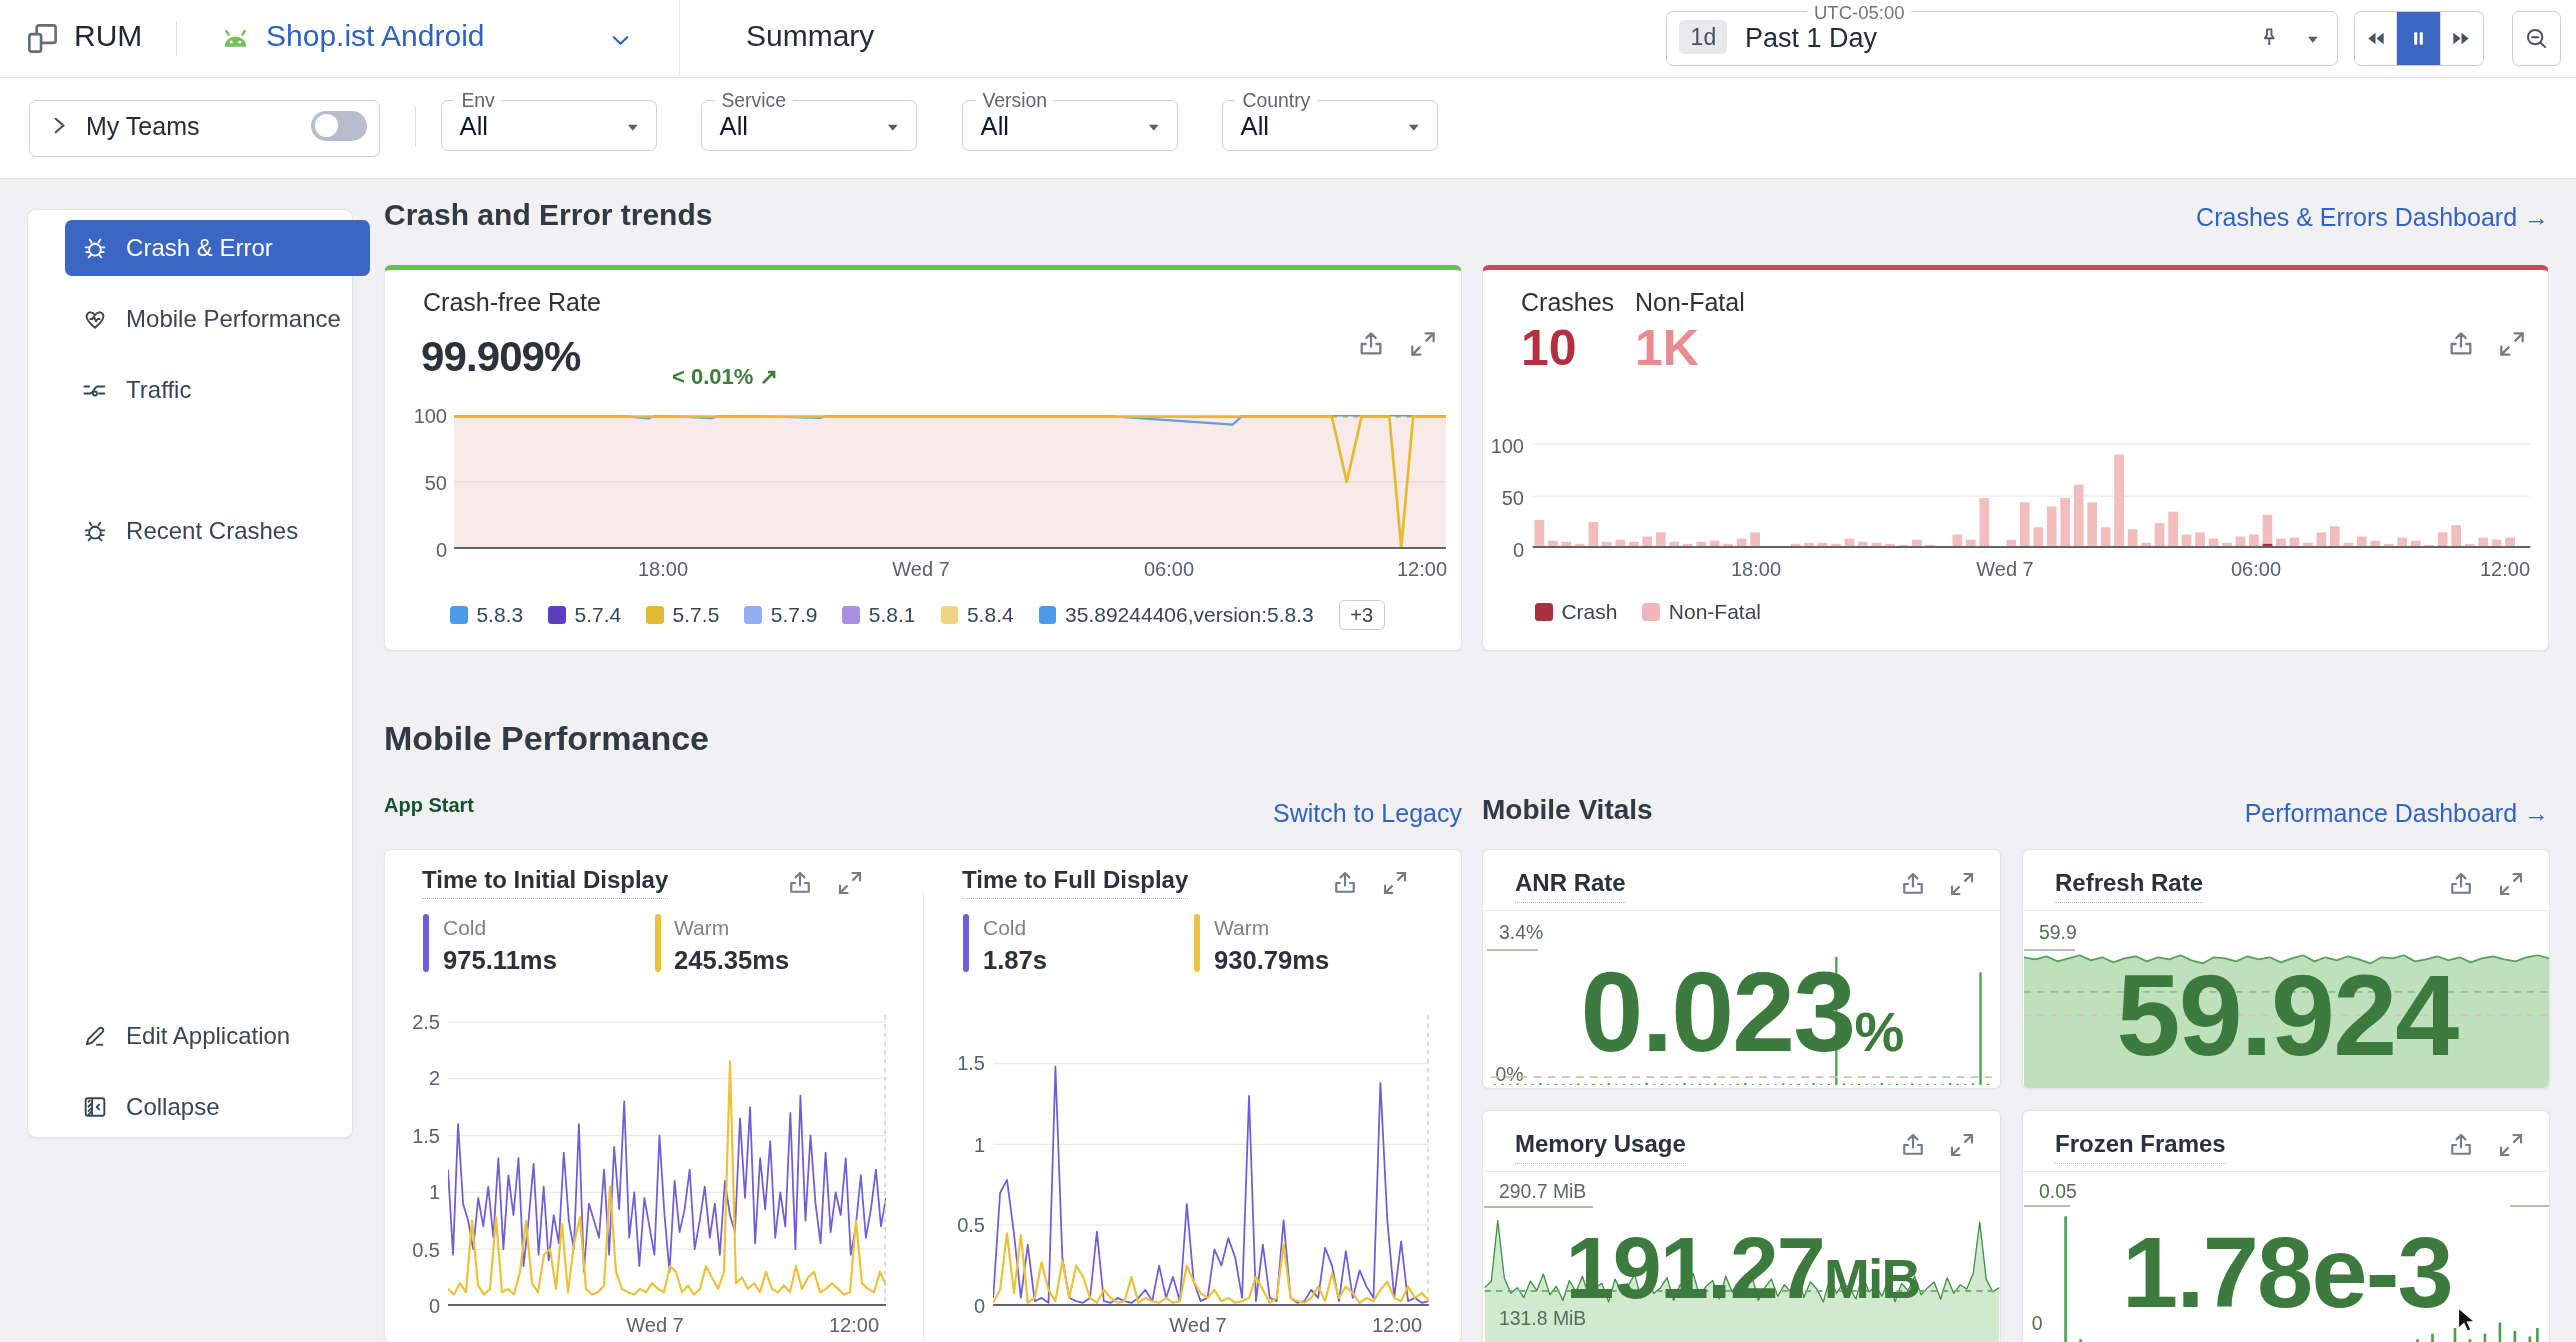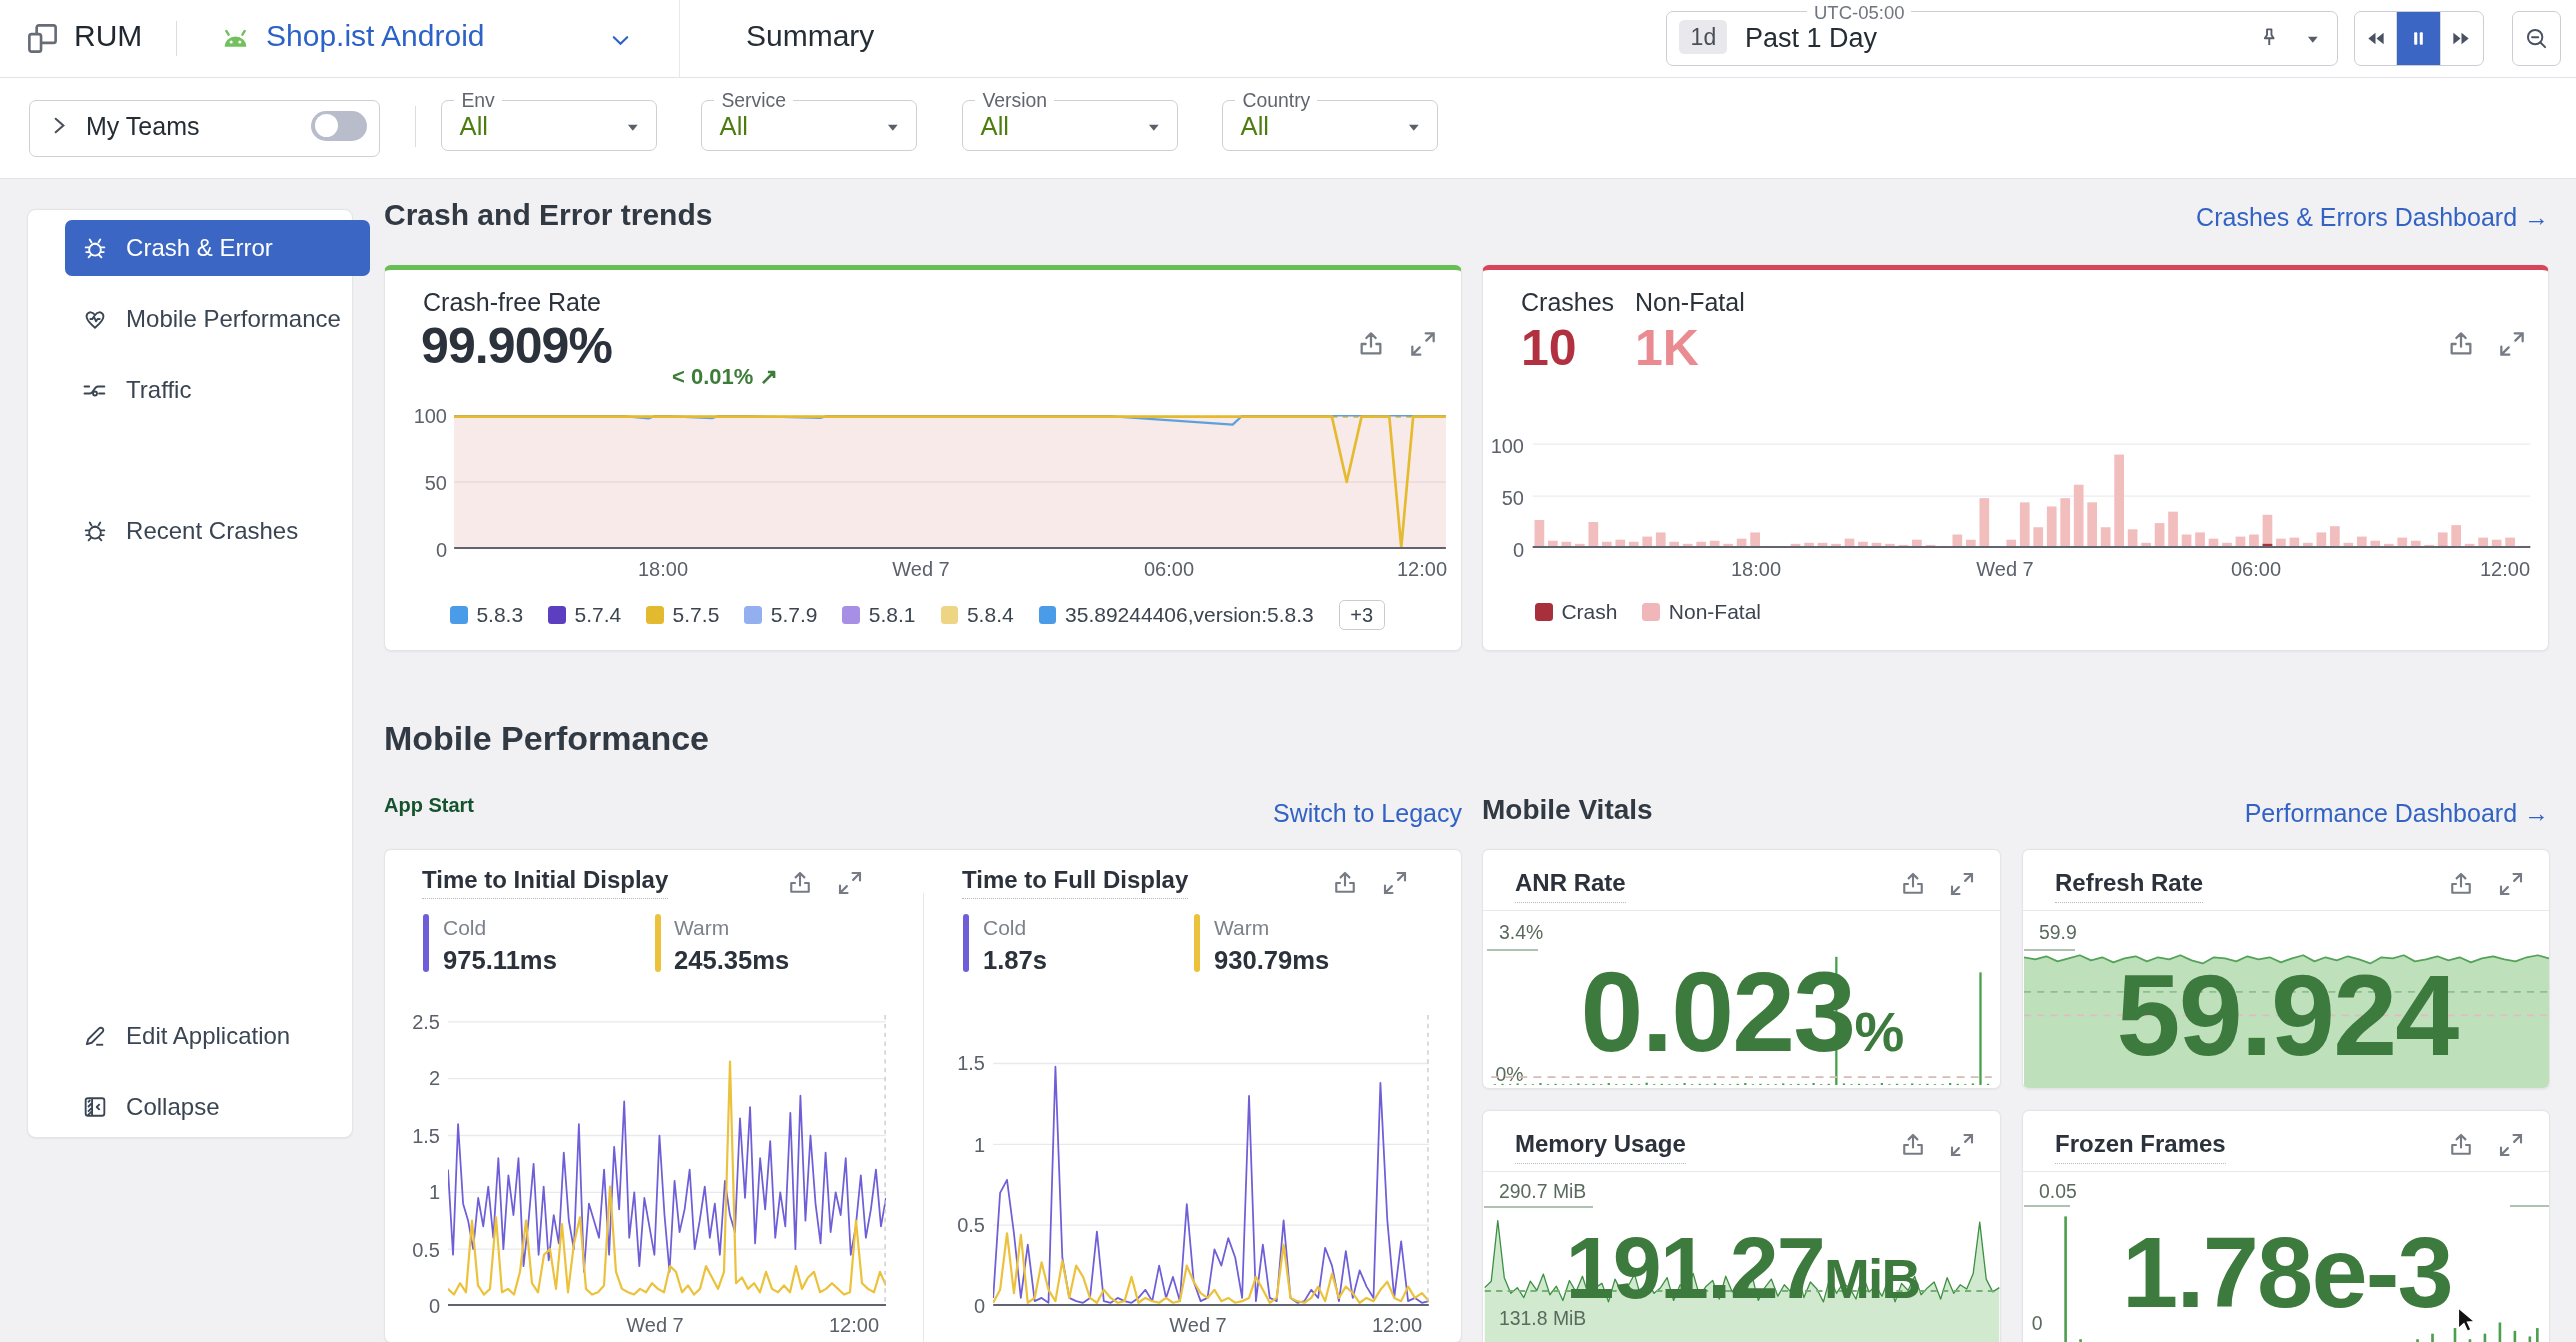--- a/index.html
+++ b/index.html
@@ -20,21 +20,21 @@
   .lg-row { display:flex; align-items:center; gap:25px; }
   .lg-item { display:flex; align-items:center; gap:8.8px; }
   .sw { width:17.6px; height:17.6px; border-radius:3.5px; }
   .lg-t { font-size:21px; color:#3c4450; }
   .badge { border:1.3px solid #c7cbd2; border-radius:5.3px; padding:2.6px 10.6px; font-size:20px; color:#3c4450; }
   .nav-item { left:37px; width:305px; height:56px; border-radius:7px; display:flex; align-items:center; gap:17.6px; padding-left:16px; cursor:pointer; color:#3a4553; }
   .nav-item.active { background:#3b66c3; color:#fff; }
   .nav-label { font-size:24px; }
   .fieldlab { background:#fff; padding:0 7px; font-size:19.4px; color:#61656f; }
   .selbox { background:#fff; border:1.3px solid #ced0d6; border-radius:7px; width:216px; height:51px; }
-  .selval { font-size:25.6px; color:#4d7c0f; }
+  .selval { font-size:25.6px; color:#0f172a; }
   .dot-ul { border-bottom:1.8px dotted #b7bac2; padding-bottom:4.4px; }
   .panel-title { font-size:24px; font-weight:600; color:#2b323b; }
   .stat-bar { width:6.2px; height:58px; border-radius:3.1px; }
   .stat-lab { font-size:21px; color:#7c828b; }
   .stat-val { font-size:25.6px; font-weight:700; color:#2b323b; }
   .vit-title { font-size:24px; font-weight:600; color:#2b323b; }
   .vit-lab { font-size:19.4px; color:#5a6a5c; }
   .bignum { font-weight:700; color:#3d7a3d; letter-spacing:-1.8px; line-height:1; }
   .numrow { display:flex; justify-content:center; align-items:baseline; }
   .tick { background:#afc2b1; }
@@ -225,21 +225,21 @@
       <span class="nav-label">Collapse</span>
     </div>
   </aside>
 
   <h1 class="abs" style="left:384px;top:198px;font-size:30px;color:#313943">Crash and Error trends</h1>
   <span class="abs link" style="left:1808px;top:203px;width:741px;text-align:right">Crashes &amp; Errors Dashboard →</span>
 
   <div class="abs card accent-card" style="left: 384px; top: 265px; width: 1078px; height: 386px; border-top-color: rgb(105, 189, 82);">
     <span class="abs" style="left:38px;top:17.6px;font-size:25px">Crash-free Rate</span>
     <span class="abs" style="left:36px;top:49px;font-size:50px;font-weight:700;letter-spacing:-0.9px"></span>
-    <span class="abs" style="left:36px;top:47px;font-size:50px;font-weight:700;letter-spacing:-0.9px">99.909%</span>
+    <span class="abs" style="left:36px;top:63px;font-size:42px;font-weight:700;letter-spacing:-0.9px">99.909%</span>
     <span class="abs" style="left:287px;top:94px;font-size:22px;font-weight:700;color:#3e7c3a">&lt; 0.01% ↗</span>
     <span class="abs icon-btn" style="left:970px;top:58px">
         <svg width="32" height="32" viewBox="0 0 24 24" fill="none" stroke="currentColor" stroke-width="1.7" stroke-linecap="round" stroke-linejoin="round">
           <path d="M12 14 V4 M8.5 7.5 L12 4 l3.5 3.5 M8 12 H5 v7 h14 v-7 h-3"></path>
         </svg>
       </span>
     <span class="abs icon-btn" style="left:1022px;top:58px">
         <svg width="32" height="32" viewBox="0 0 24 24" fill="none" stroke="currentColor" stroke-width="1.7" stroke-linecap="round">
           <path d="M14 4 h6 v6 M20 4 l-5.5 5.5 M10 20 H4 v-6 M4 20 l5.5-5.5"></path>
         </svg>

